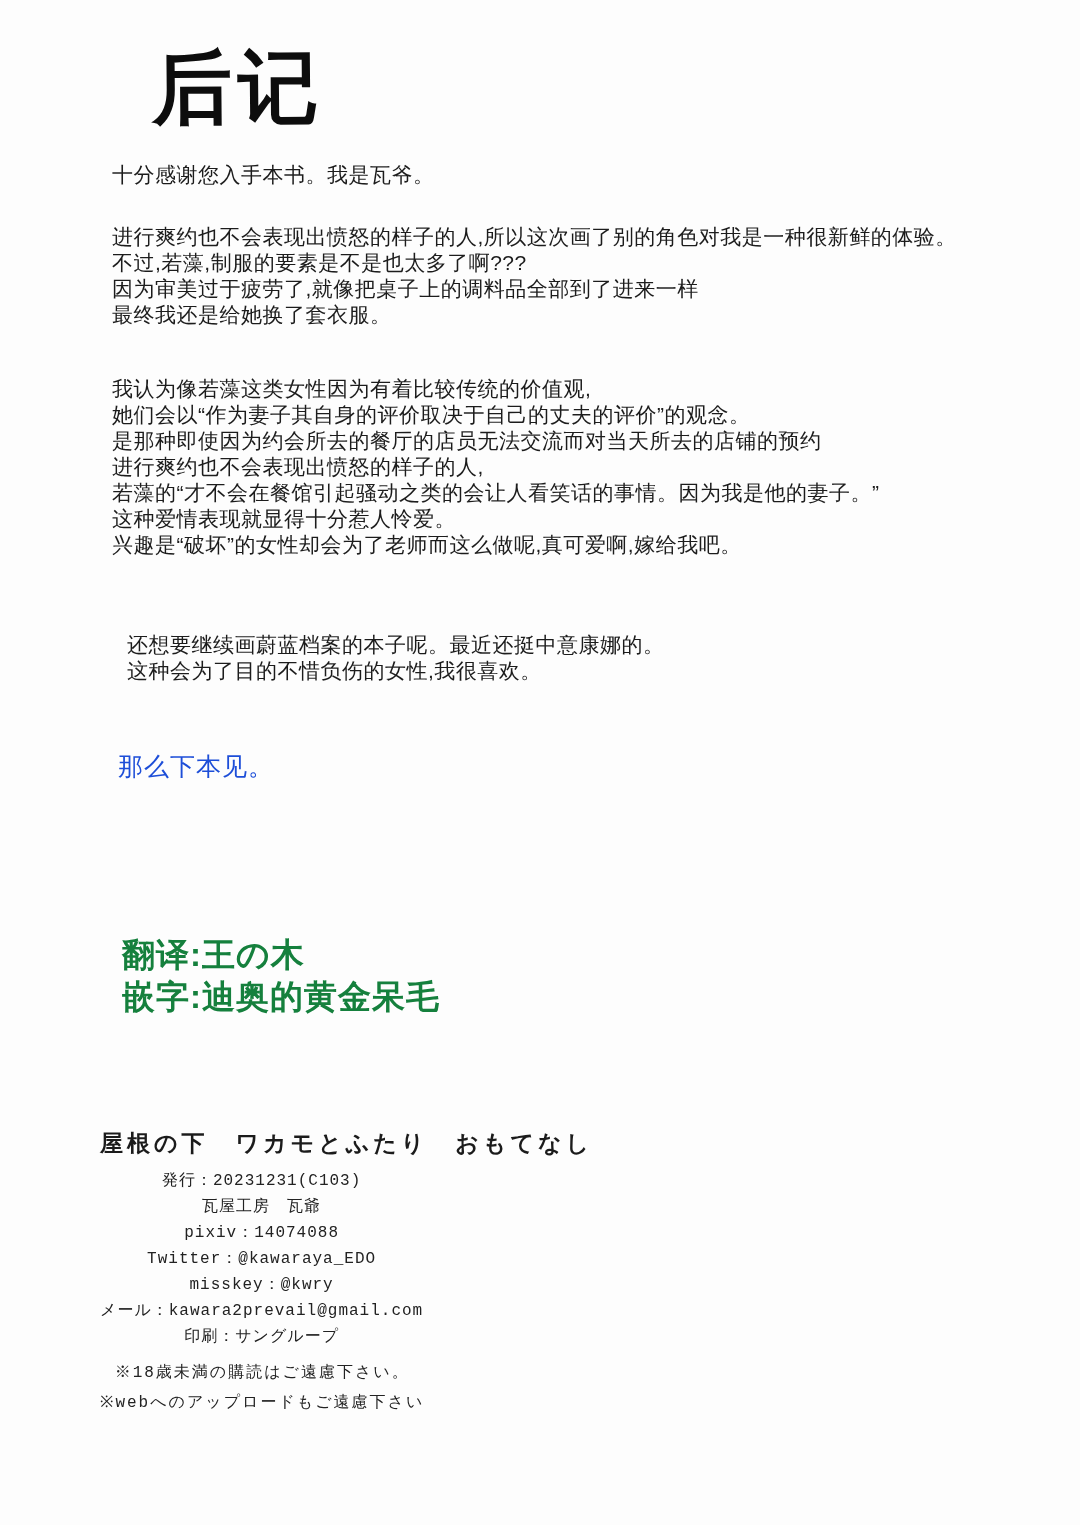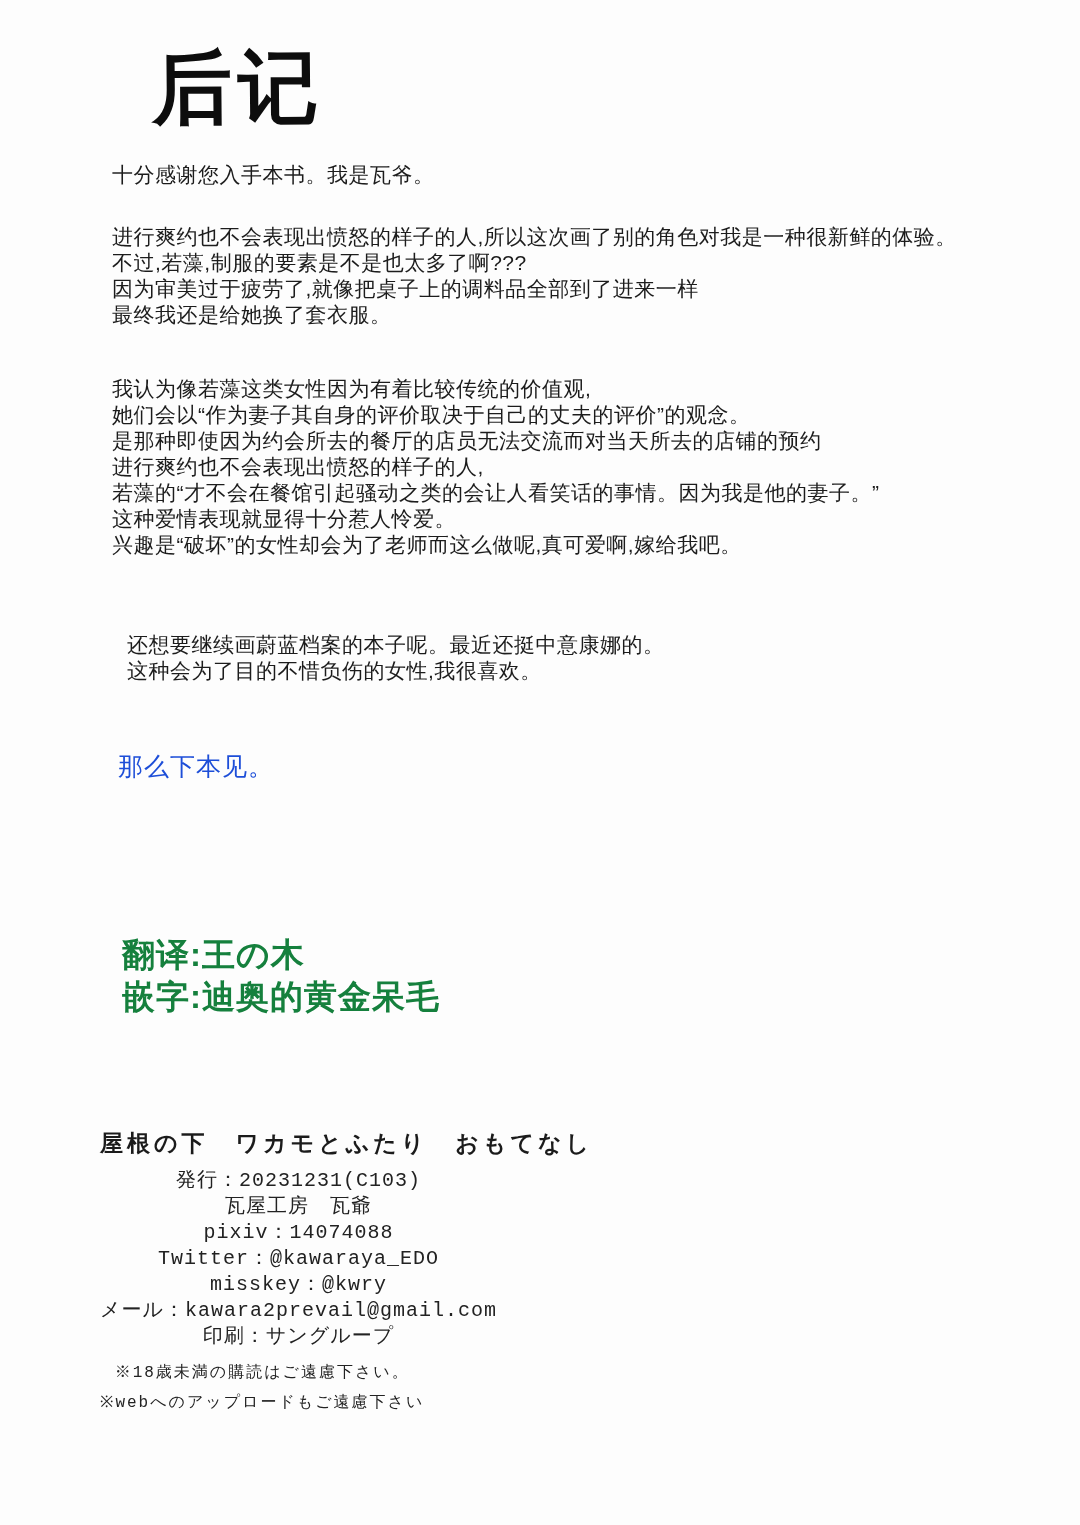--- a/index.html
+++ b/index.html
@@ -74,21 +74,21 @@
   }
   .book-title {
     top: 1128px;
     font-size: 23px;
     font-weight: 600;
     letter-spacing: 4px;
     color: #1b1b1b;
   }
   .colophon-lines {
     top: 1168px;
-    font-size: 20px;
+    font-size: 16px;
     line-height: 26px;
     letter-spacing: 1px;
   }
   .colophon-notes {
     top: 1358px;
     font-size: 16px;
     line-height: 30px;
     letter-spacing: 2px;
   }
 </style>

